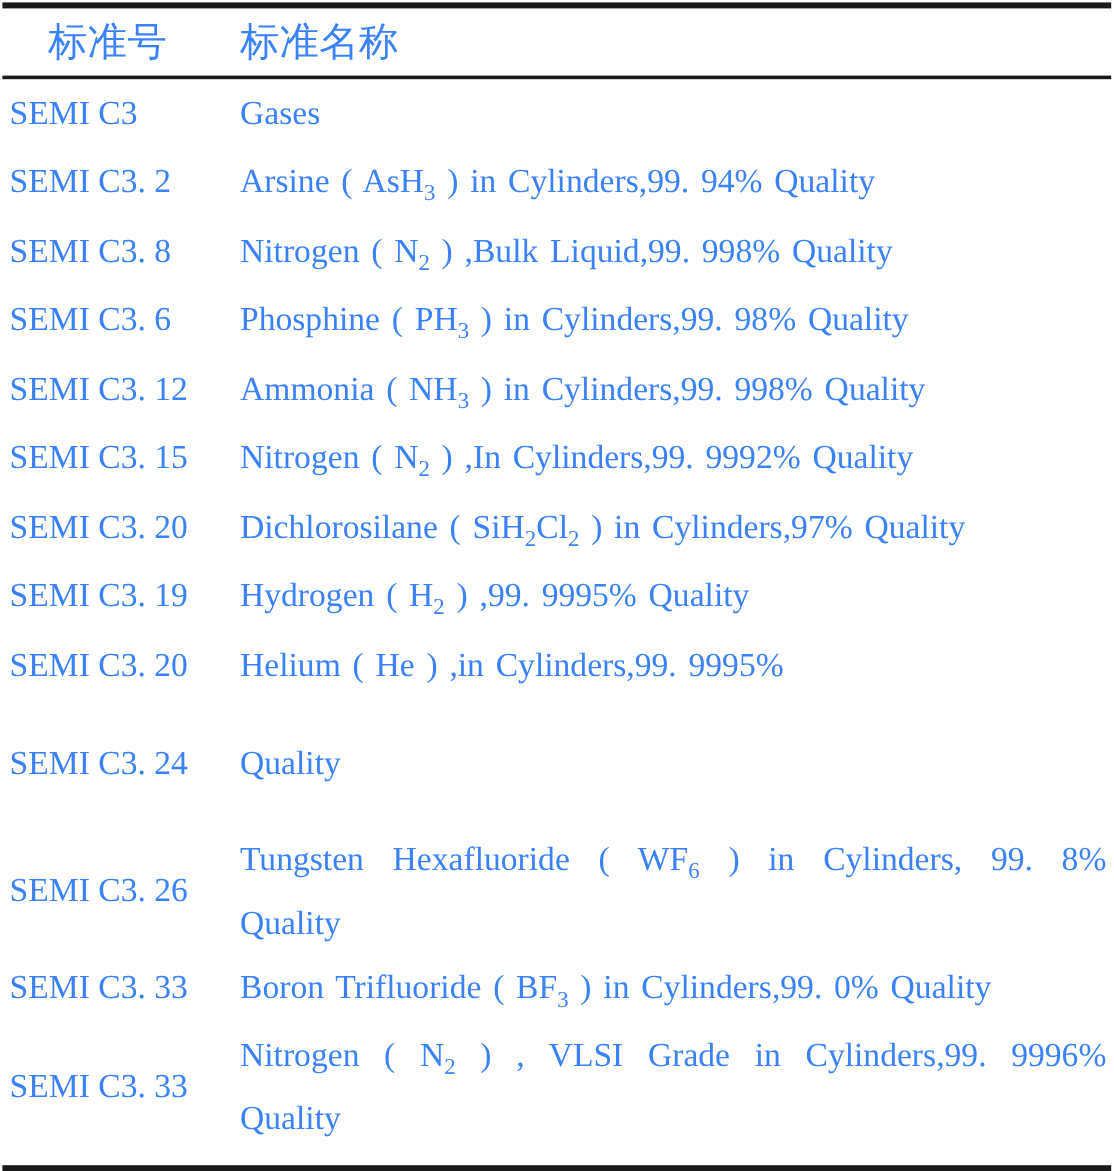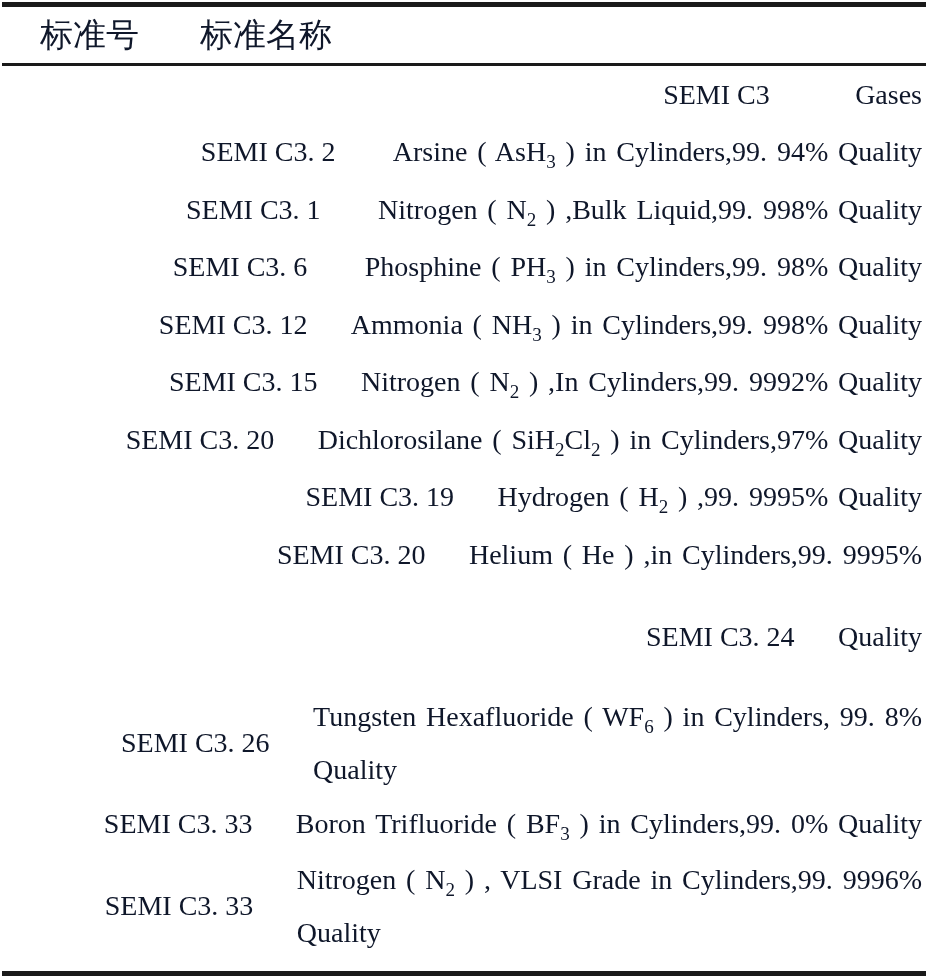--- a/index.html
+++ b/index.html
@@ -1,36 +1,36 @@
 <!DOCTYPE html>
 <html><head>
 <meta charset="utf-8">
 <style>
   html,body{margin:0;padding:0;background:#ffffff;}
   .page{
     width:928px;height:976px;
     background:#ffffff;
-    color:#0f172a;
+    color:#3b82f6;
     font-family:"Liberation Serif","DejaVu Serif",serif;
     box-sizing:border-box;
     display:flex;flex-direction:column;
     overflow:hidden;
   }
   .rule{background:#1a1a1a;margin:0 2px;flex:0 0 auto;}
   .rule-top{height:5px;margin-top:2px;}
   .rule-mid{height:3px;}
   .rule-bottom{height:5px;}
   .header-row{
     flex:0 0 56px;
     display:flex;align-items:center;
     font-size:33px;
   }
   .header-col1{flex:0 0 200px;padding-left:40px;box-sizing:border-box;}
   .header-col2{flex:1 1 auto;text-align:left;padding-right:60px;}
-  .body{flex:1 1 auto;display:flex;flex-direction:column;align-items:flex-end;}
+  .body{flex:1 1 auto;display:flex;flex-direction:column;}
   .row{
     display:flex;align-items:center;
     flex:0 0 57.5px;
   }
   .row.double{flex:0 0 106px;}
   .cell-id{
     flex:0 0 200px;
     padding-left:8px;box-sizing:border-box;
     font-size:28px;
     white-space:nowrap;
@@ -71,21 +71,21 @@
           <div class="line">Gases</div>
         </div>
       </div>
       <div class="row">
         <div class="cell-id">SEMI C3. 2</div>
         <div class="cell-name">
           <div class="line">Arsine ( AsH<sub class="fsub">3</sub> ) in Cylinders,99. 94% Quality</div>
         </div>
       </div>
       <div class="row">
-        <div class="cell-id">SEMI C3. 1</div>
+        <div class="cell-id">SEMI C3. 8</div>
         <div class="cell-name">
           <div class="line">Nitrogen ( N<sub class="fsub">2</sub> ) ,Bulk Liquid,99. 998% Quality</div>
         </div>
       </div>
       <div class="row">
         <div class="cell-id">SEMI C3. 6</div>
         <div class="cell-name">
           <div class="line">Phosphine ( PH<sub class="fsub">3</sub> ) in Cylinders,99. 98% Quality</div>
         </div>
       </div>

